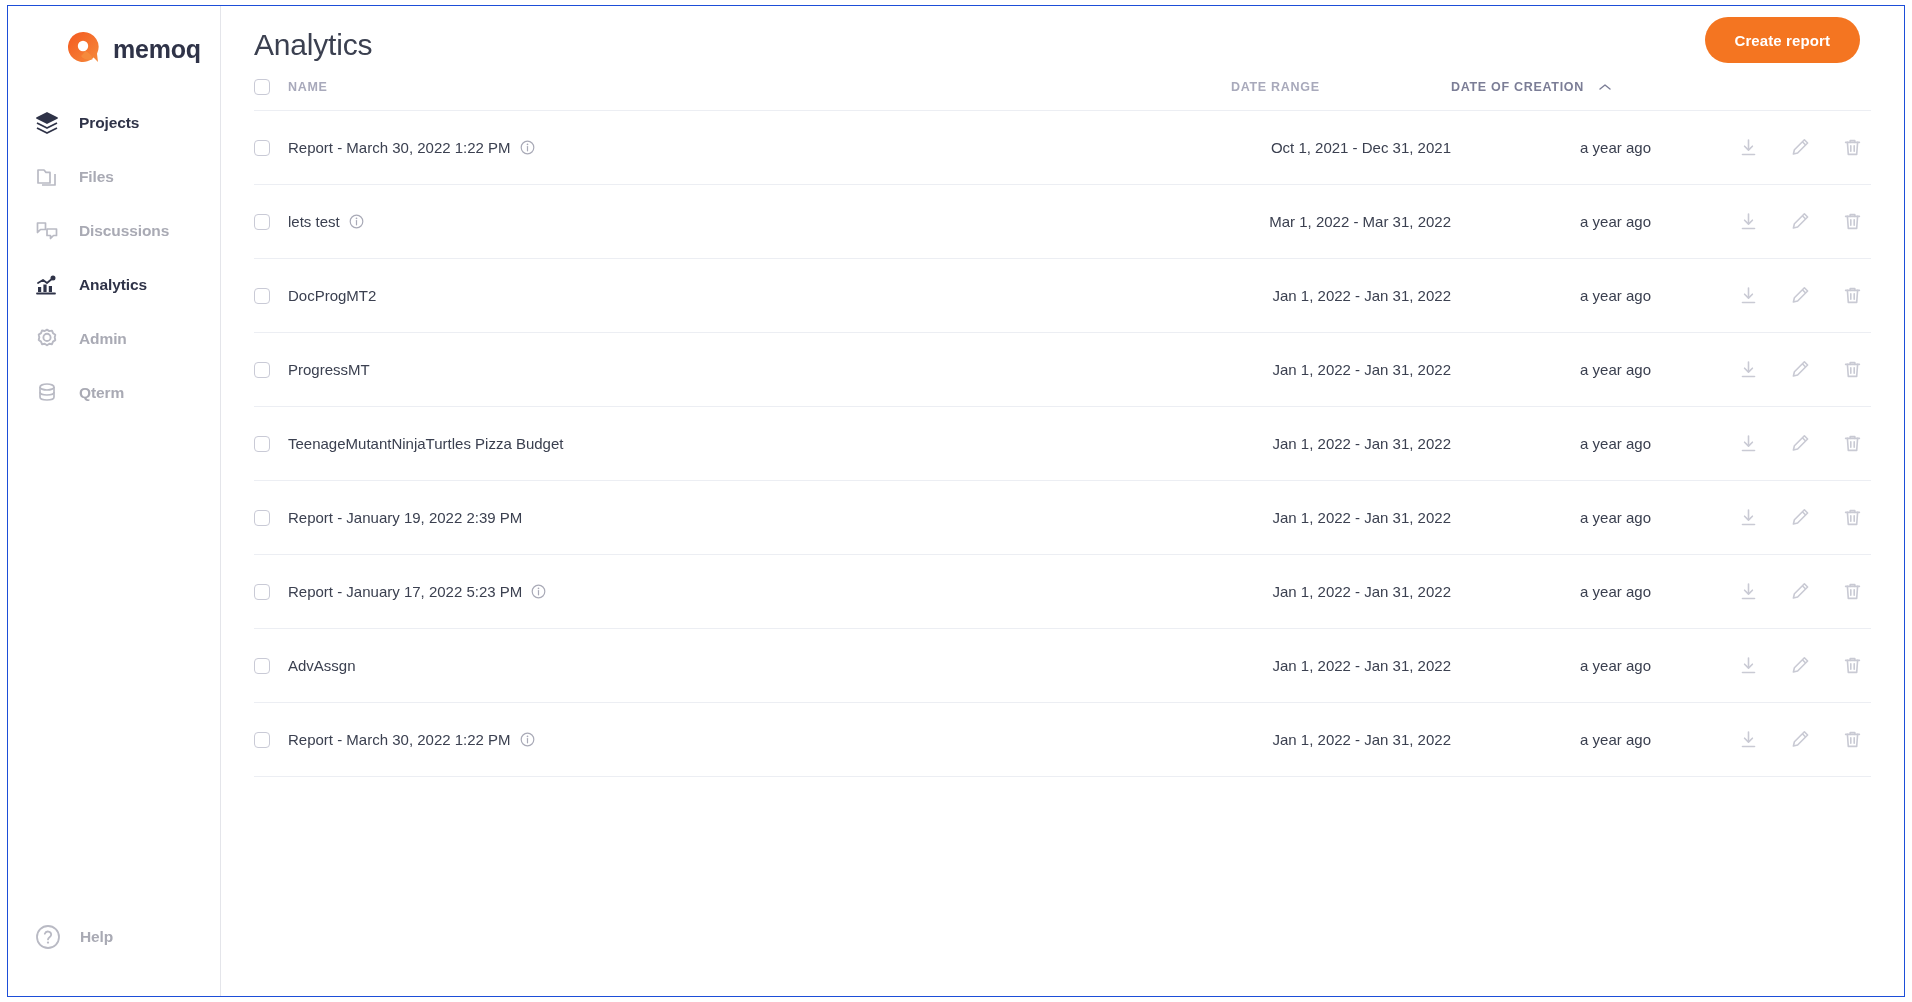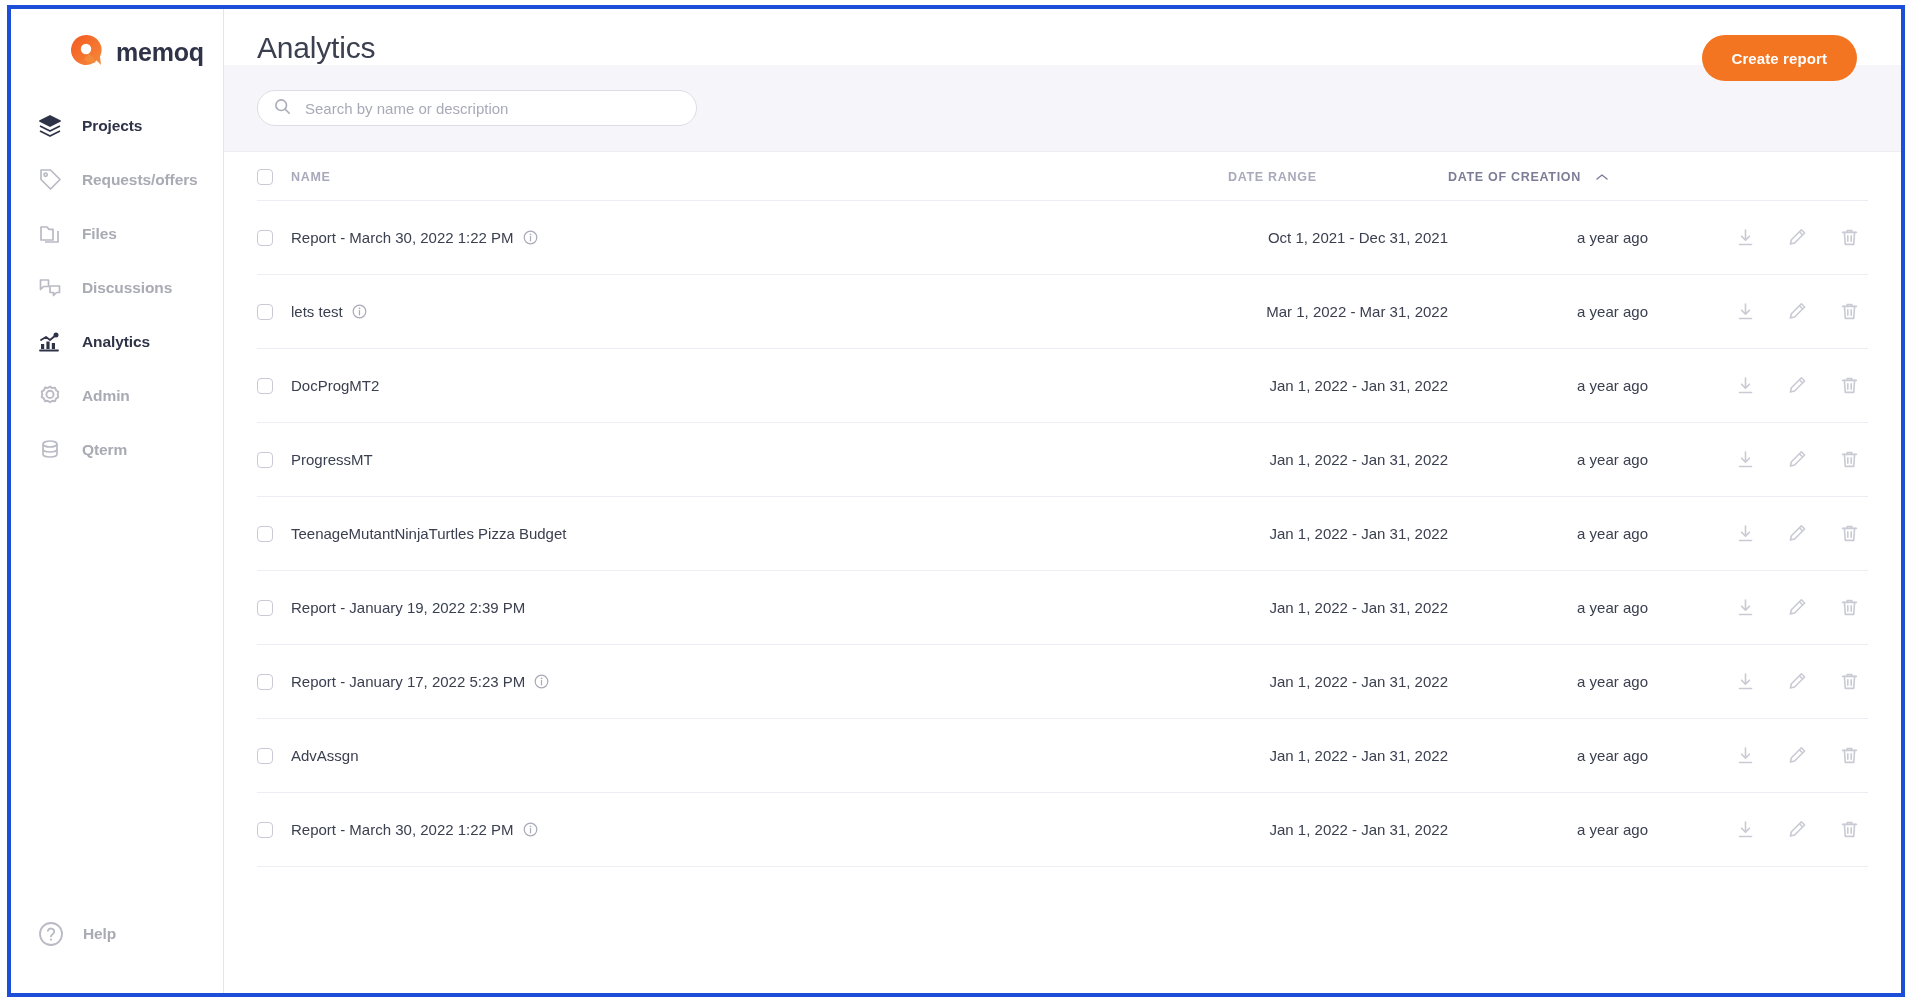--- a/index.html
+++ b/index.html
@@ -13,21 +13,21 @@
     font-family: "Liberation Sans", sans-serif;
     overflow: hidden;
   }
   .app-frame {
     position: absolute;
     left: 7px;
     top: 5px;
     width: 1898px;
     height: 992px;
     background: #be185d;
-    border: 4px solid #1d4ed8;
+    border: 1px solid #1d4ed8;
     box-sizing: border-box;
     display: flex;
     overflow: hidden;
   }
 
   
   .sidebar {
     width: 213px;
     flex: 0 0 213px;
     background: #ffffff;
@@ -116,21 +116,21 @@
   }
   .page-title {
     font-size: 30px;
     color: #3b4050;
     font-weight: normal;
     letter-spacing: -0.2px;
   }
   .create-report-btn {
     position: absolute;
     right: 44px;
-    top: 26px;
+    top: 11px;
     background: #f47521;
     color: #ffffff;
     border: none;
     border-radius: 24px;
     height: 46px;
     padding: 0 30px;
     font-size: 15px;
     font-weight: bold;
     font-family: "Liberation Sans", sans-serif;
     cursor: pointer;
@@ -271,29 +271,20 @@
         <span class="nav-icon">
           <svg width="26" height="26" viewBox="0 0 26 26" fill="none" stroke="#2f3348" stroke-width="1.8" stroke-linejoin="round">
             <path d="M13 3 3 8l10 5 10-5-10-5z" fill="#2f3348"></path>
             <path d="M3 13l10 5 10-5"></path>
             <path d="M3 18l10 5 10-5"></path>
           </svg>
         </span>
         <span class="nav-label">Projects</span>
       </div>
 
-      <div class="nav-item">
-        <span class="nav-icon">
-          <svg width="26" height="26" viewBox="0 0 26 26" fill="none" stroke="#b9bac4" stroke-width="1.7" stroke-linejoin="round">
-            <path d="M13.5 3H4v9.5l9.5 9.5 9.5-9.5L13.5 3z"></path>
-            <circle cx="8.6" cy="7.8" r="1.6"></circle>
-          </svg>
-        </span>
-        <span class="nav-label">Requests/offers</span>
-      </div>
 
       <div class="nav-item">
         <span class="nav-icon">
           <svg width="26" height="26" viewBox="0 0 26 26" fill="none" stroke="#b9bac4" stroke-width="1.7" stroke-linejoin="round">
             <path d="M4 6h6l2 2.4h4V19H4V6z"></path>
             <path d="M8 21h13V10"></path>
           </svg>
         </span>
         <span class="nav-label">Files</span>
       </div>
@@ -363,31 +354,20 @@
   </div>
 
   <div class="main">
 
     <div class="page-header">
       <div class="page-title">Analytics</div>
       <button class="create-report-btn">Create report</button>
 
     </div>
 
-    <div class="search-band">
-      <div class="search-box">
-        <span>
-          <svg width="17" height="17" viewBox="0 0 17 17" fill="none" stroke="#a9aab7" stroke-width="1.6" stroke-linecap="round">
-            <circle cx="7.2" cy="7.2" r="5.3"></circle>
-            <path d="M11.2 11.2l4 4"></path>
-          </svg>
-        </span>
-        <input class="search-input" type="text" placeholder="Search by name or description" style="">
-      </div>
-    </div>
 
     <div class="table-wrap">
       <table class="table">
         <colgroup>
           <col class="col-check">
             <col class="col-name">
             <col class="col-range">
             <col class="col-created">
             <col class="col-actions">
         </colgroup>

